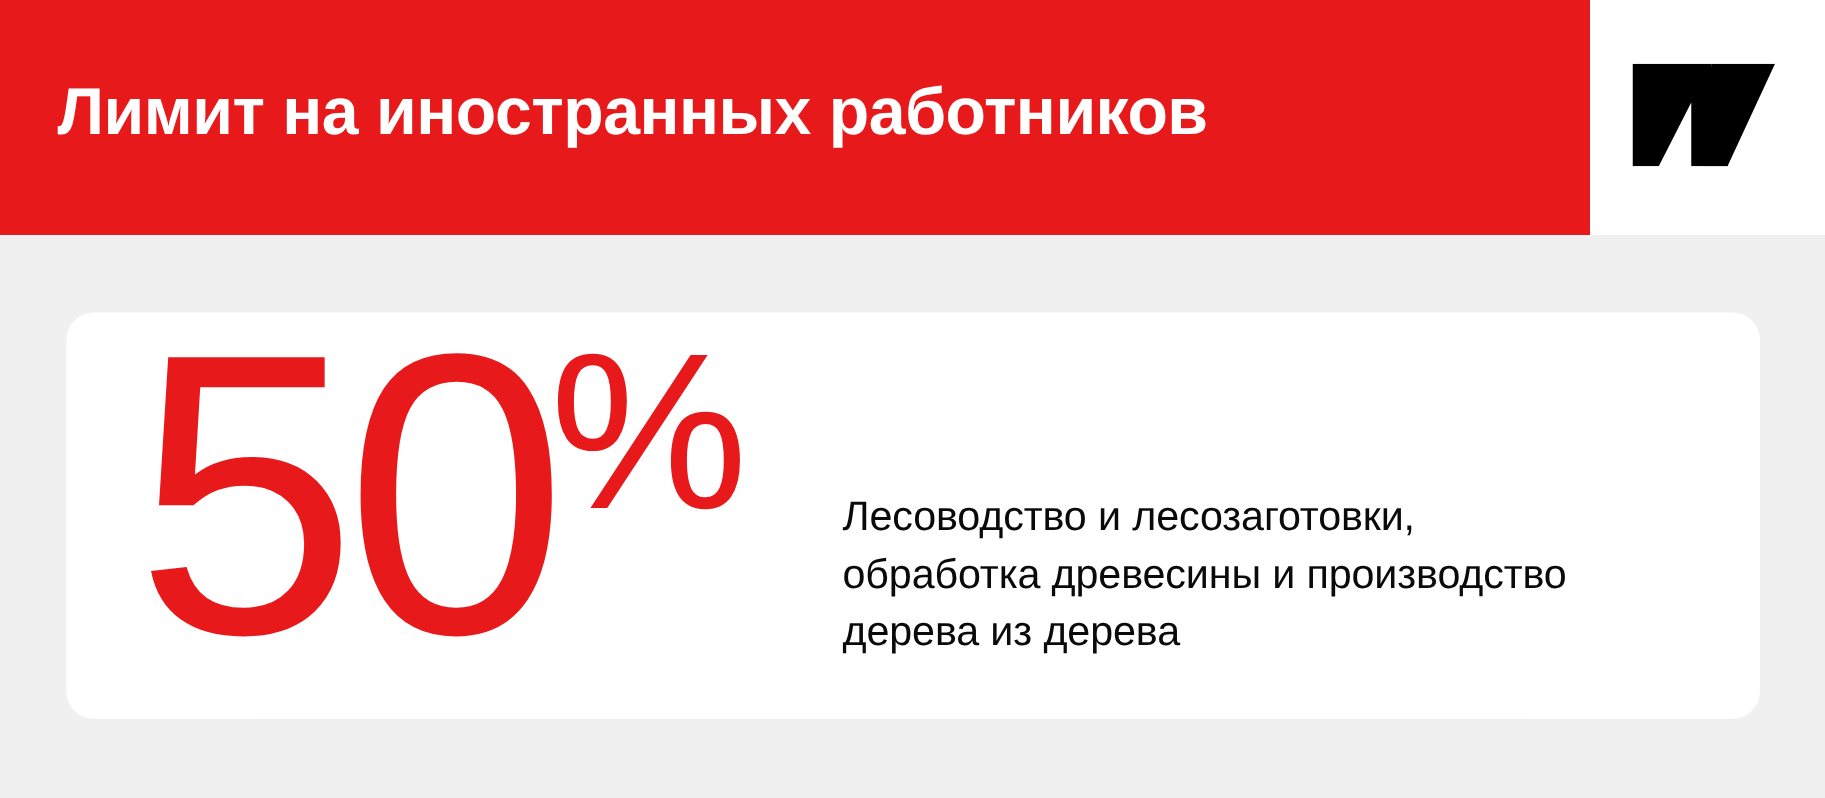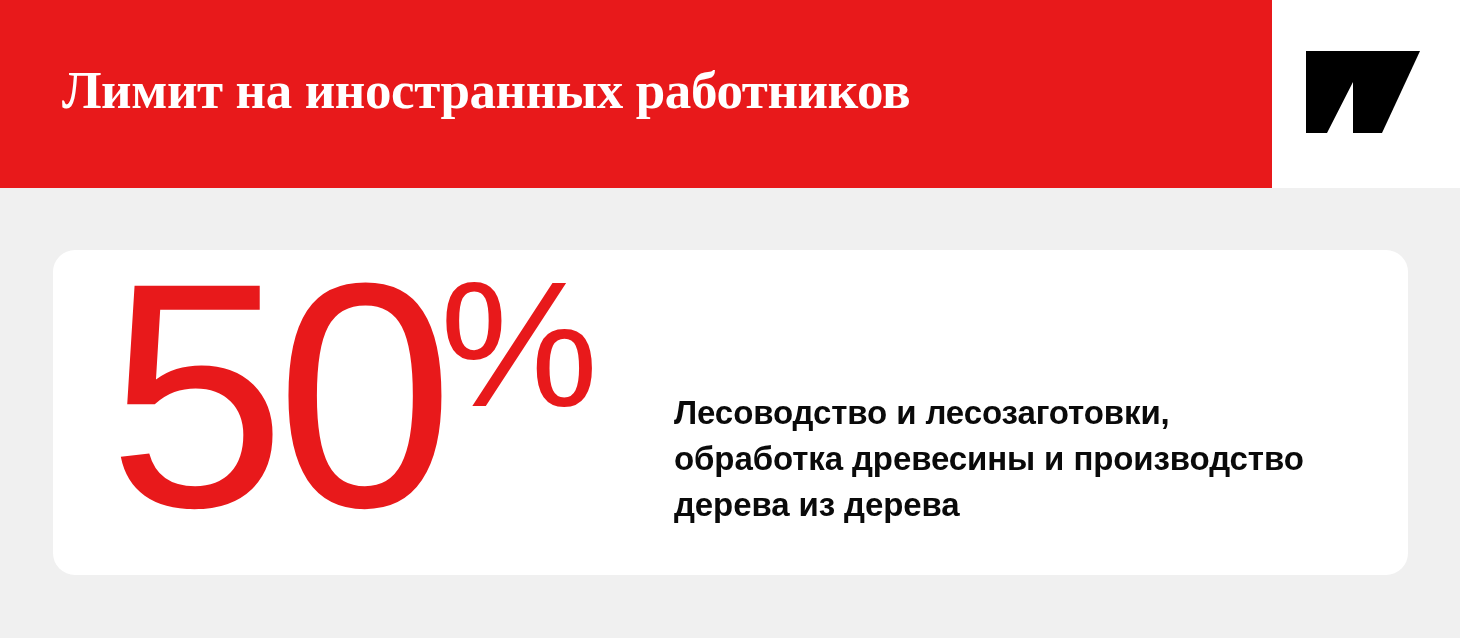--- a/index.html
+++ b/index.html
@@ -34,25 +34,25 @@
     position: absolute;
     left: 0;
     top: 0;
     width: 1272px;
     height: 188px;
     background: #e8191b;
   }
 
   .header-title {
     position: absolute;
-    left: 62px;
+    left: 46px;
     top: 57px;
     width: 1180px;
     color: #ffffff;
-    font-family: Liberation Serif, serif;
+    font-family: Liberation Sans, sans-serif;
     font-size: 53px;
     font-weight: bold;
     letter-spacing: -0.4px;
     line-height: 66px;
     white-space: nowrap;
   }
 
   
   .logo {
     position: absolute;
@@ -112,21 +112,21 @@
 
   
   .stat-label {
     position: absolute;
     left: 621px;
     top: 140px;
     width: 720px;
     color: #0a0a0a;
     font-family: "Liberation Sans", sans-serif;
     font-size: 33px;
-    font-weight: bold;
+    font-weight: normal;
     line-height: 46px;
     letter-spacing: -0.1px;
   }
   .stat-label .line { display: block; white-space: nowrap; }
 </style>
 </head>
 <body>
 
 <div id="infographic">
 

